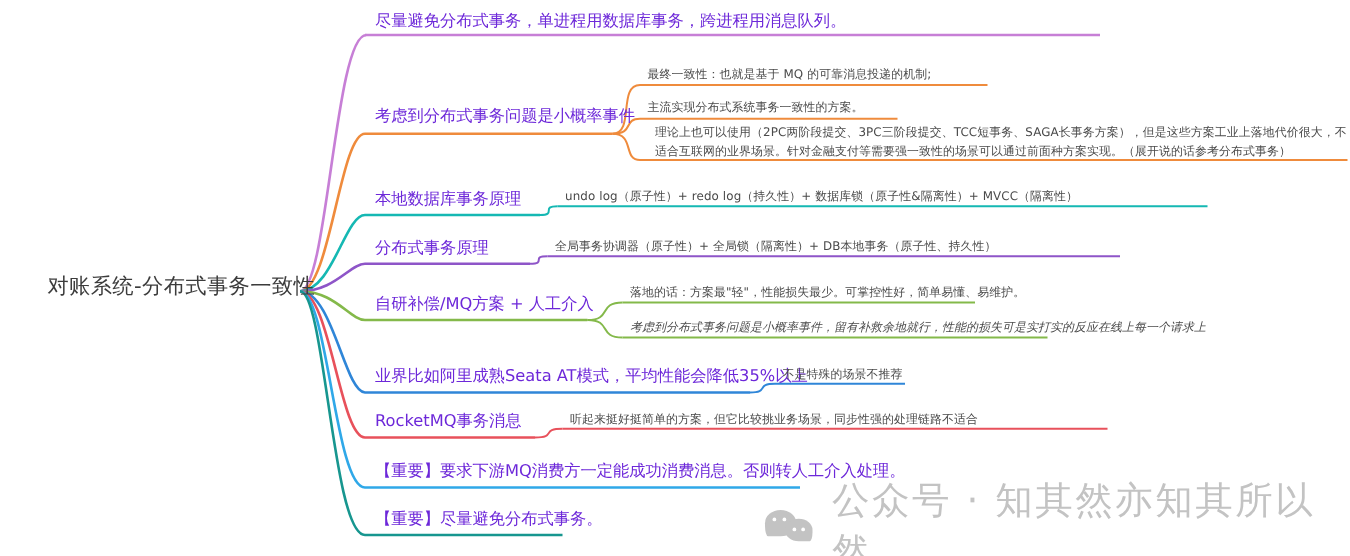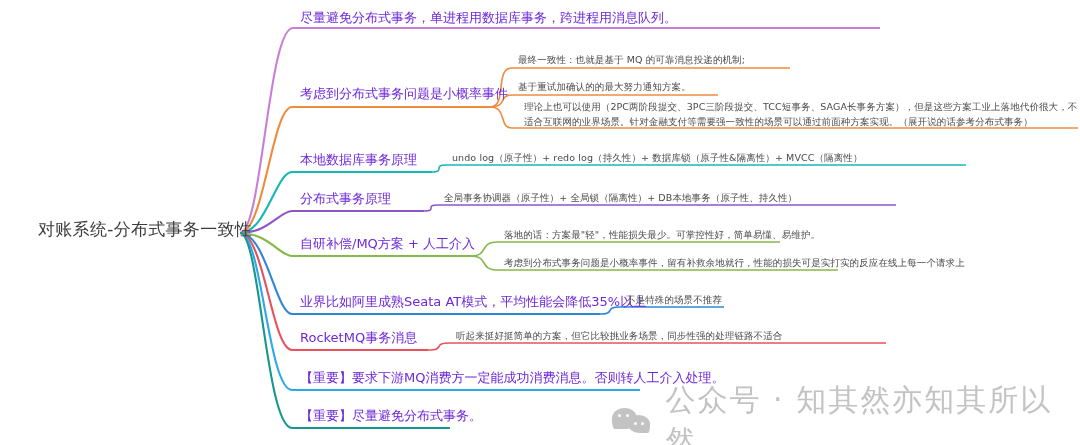--- a/index.html
+++ b/index.html
@@ -145,37 +145,37 @@
   </svg>
 
   <div class="node root-node" style="left:38px; top:218px;text-align:center;">对账系统-分布式事务一致性</div>
 
   <div class="node l1" style="left:300px; top:9px;">尽量避免分布式事务，单进程用数据库事务，跨进程用消息队列。</div>
 
   <div class="node l1" style="left:300px; top:85px;">考虑到分布式事务问题是小概率事件</div>
 
   <div class="node l2" style="left:518px; top:54px;">最终一致性：也就是基于 MQ 的可靠消息投递的机制;</div>
 
-  <div class="node l2" style="left:518px; top:81px;">基于重试加确认的的最大努力通知方案。</div>
+  <div class="node l2" style="left:518px; top:81px;">主流实现分布式系统事务一致性的方案。</div>
 
   <div class="node l2 multiline" style="left:524px; top:100px; width:558px; white-space:normal;">理论上也可以使用（2PC两阶段提交、3PC三阶段提交、TCC短事务、SAGA长事务方案），但是这些方案工业上落地代价很大，不适合互联网的业界场景。针对金融支付等需要强一致性的场景可以通过前面种方案实现。（展开说的话参考分布式事务）</div>
 
   <div class="node l1" style="left:300px; top:151px;">本地数据库事务原理</div>
 
   <div class="node l2" style="left:452px; top:152px;">undo log（原子性）+ redo log（持久性）+ 数据库锁（原子性&amp;隔离性）+ MVCC（隔离性）</div>
 
   <div class="node l1" style="left:300px; top:190px;text-align:right;">分布式事务原理</div>
 
   <div class="node l2" style="left:444px; top:192px;">全局事务协调器（原子性）+ 全局锁（隔离性）+ DB本地事务（原子性、持久性）</div>
 
   <div class="node l1" style="left:300px; top:235px;">自研补偿/MQ方案 + 人工介入</div>
 
   <div class="node l2" style="left:504px; top:229px;">落地的话：方案最"轻"，性能损失最少。可掌控性好，简单易懂、易维护。</div>
 
-  <div class="node l2" style="left:504px; top:257px;">考虑到分布式事务问题是小概率事件，留有补救余地就行，性能的损失可是实打实的反应在线上每一个请求上</div>
+  <div class="node l2" style="left:504px; top:257px;font-style:italic;">考虑到分布式事务问题是小概率事件，留有补救余地就行，性能的损失可是实打实的反应在线上每一个请求上</div>
 
   <div class="node l1" style="left:300px; top:293px;">业界比如阿里成熟Seata AT模式，平均性能会降低35%以上</div>
 
   <div class="node l2" style="left:626px; top:294px;">不是特殊的场景不推荐</div>
 
   <div class="node l1" style="left:300px; top:329px;">RocketMQ事务消息</div>
 
   <div class="node l2" style="left:456px; top:330px;">听起来挺好挺简单的方案，但它比较挑业务场景，同步性强的处理链路不适合</div>
 
   <div class="node l1" style="left:300px; top:369px;">【重要】要求下游MQ消费方一定能成功消费消息。否则转人工介入处理。</div>

